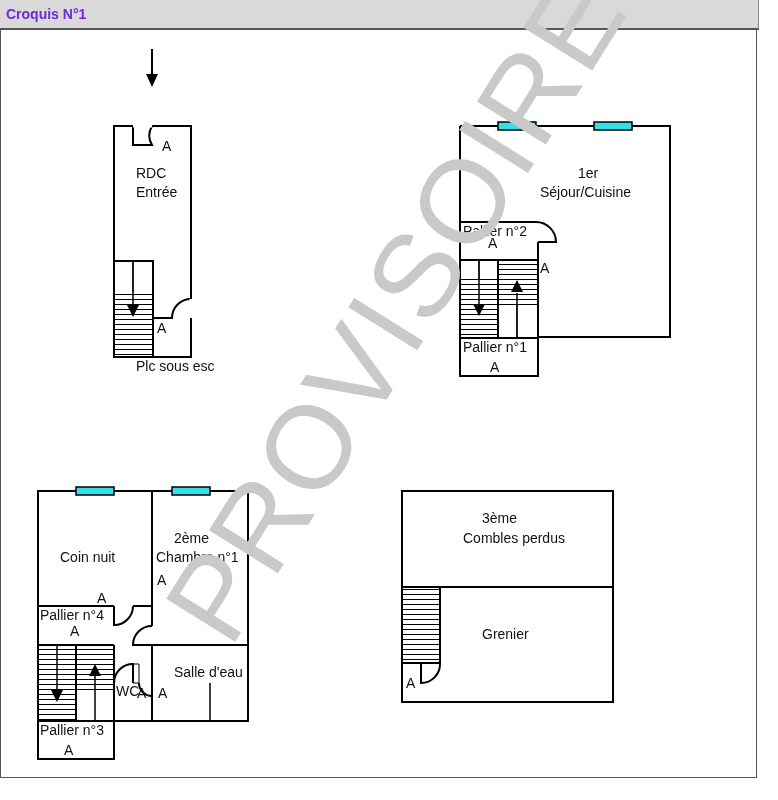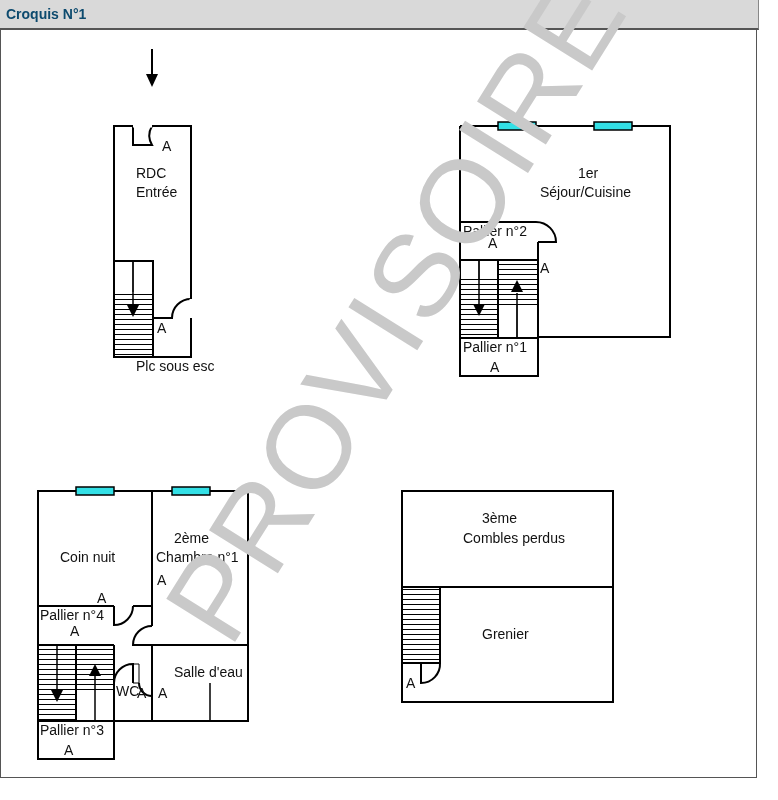--- a/index.html
+++ b/index.html
@@ -3,21 +3,21 @@
 <meta charset="utf-8">
 <style>
   html, body { margin: 0; padding: 0; background: #ffffff; }
   body { width: 778px; height: 800px; position: relative; overflow: hidden; font-family: "Liberation Sans", sans-serif; }
   .header {
     position: absolute; left: 0; top: 0; width: 758px; height: 28px;
     background: #d9d9d9; border-bottom: 2px solid #555555;
     border-right: 1px solid #888;
   }
   .header .title {
-    position: absolute; left: 6px; top: 6px; font-size: 14px; font-weight: bold; color: #0c4a6e;
+    position: absolute; left: 6px; top: 6px; font-size: 14px; font-weight: bold; color: #6d28d9;
   }
   .frame {
     position: absolute; left: 0; top: 30px; width: 757px; height: 748px;
     border-right: 1px solid #555; border-bottom: 1px solid #555; border-left: 1px solid #555;
     box-sizing: border-box;
   }
   svg.plan { position: absolute; left: 0; top: 0; }
   .lbl { font-family: "Liberation Sans", sans-serif; font-size: 14px; fill: #111; }
   .wm { font-family: "Liberation Sans", sans-serif; font-size: 118px; fill: #c9c9c9; letter-spacing: 2px; }
   .w { fill: none; stroke: #000; stroke-width: 2; }

